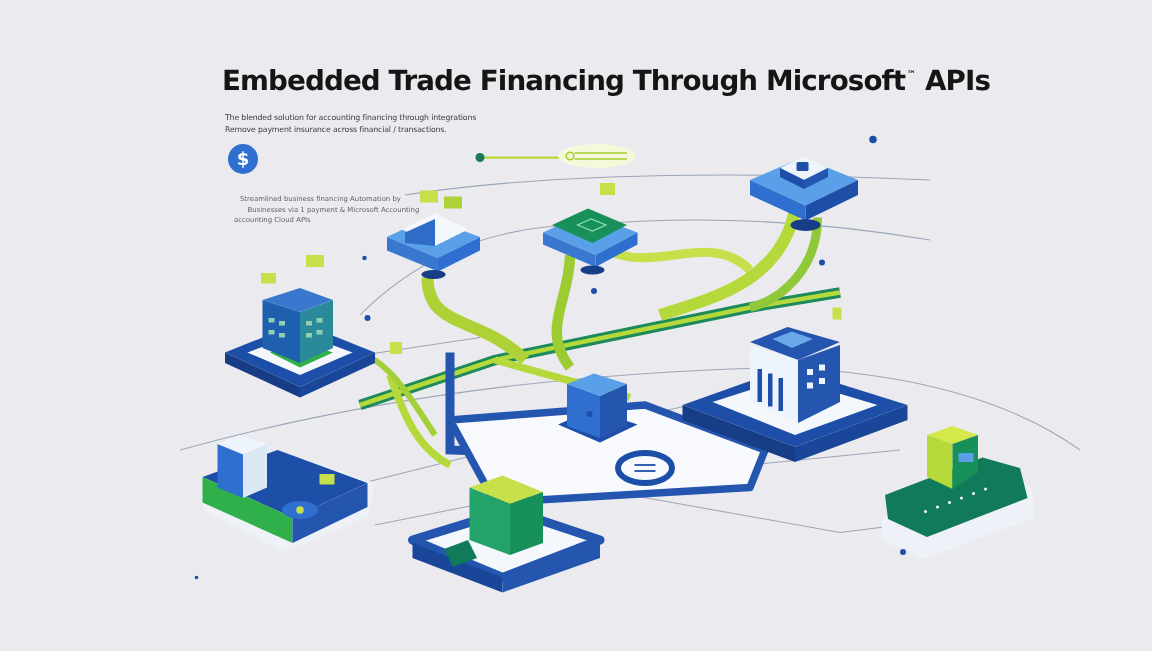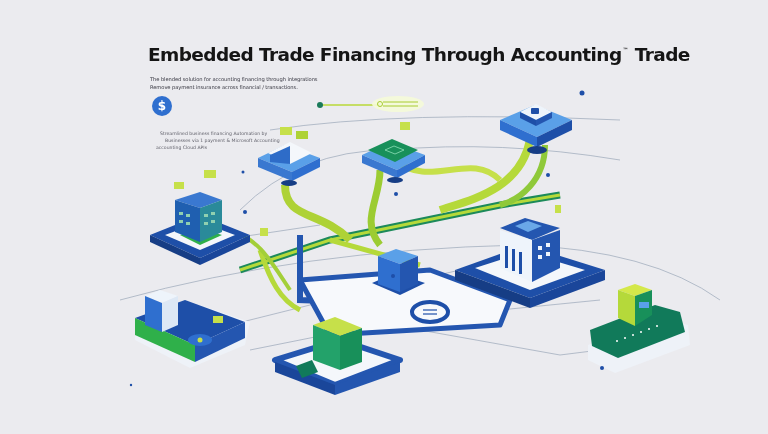--- a/index.html
+++ b/index.html
@@ -29,21 +29,21 @@
     position: absolute; left: 152px; top: 96px; width: 20px; height: 20px;
     border-radius: 50%; background: #2f6fcf; color: #fff;
     font-size: 12px; font-weight: bold; text-align: center; line-height: 20px;
   }
   svg.scene { position: absolute; left: 0; top: 0; }
 </style>
 </head>
 <body>
 
 <div class="title">
-  <span>Embedded Trade Financing Through Accounting</span><sup>™</sup> <span>Trade</span>
+  <span>Embedded Trade Financing Through Microsoft</span><sup>™</sup> <span>APIs</span>
 </div>
 <div class="sub s1">The blended solution for accounting financing through integrations</div>
 <div class="sub s2">Remove payment insurance across financial / transactions.</div>
 
 <div class="dollar">$</div>
 
 <div class="note" style="left:160px; top:131px;">Streamlined business financing Automation by</div>
 <div class="note" style="left:165px; top:138px;">Businesses via 1 payment &amp; Microsoft Accounting</div>
 <div class="note" style="left:156px; top:145px;">accounting Cloud APIs</div>
 

